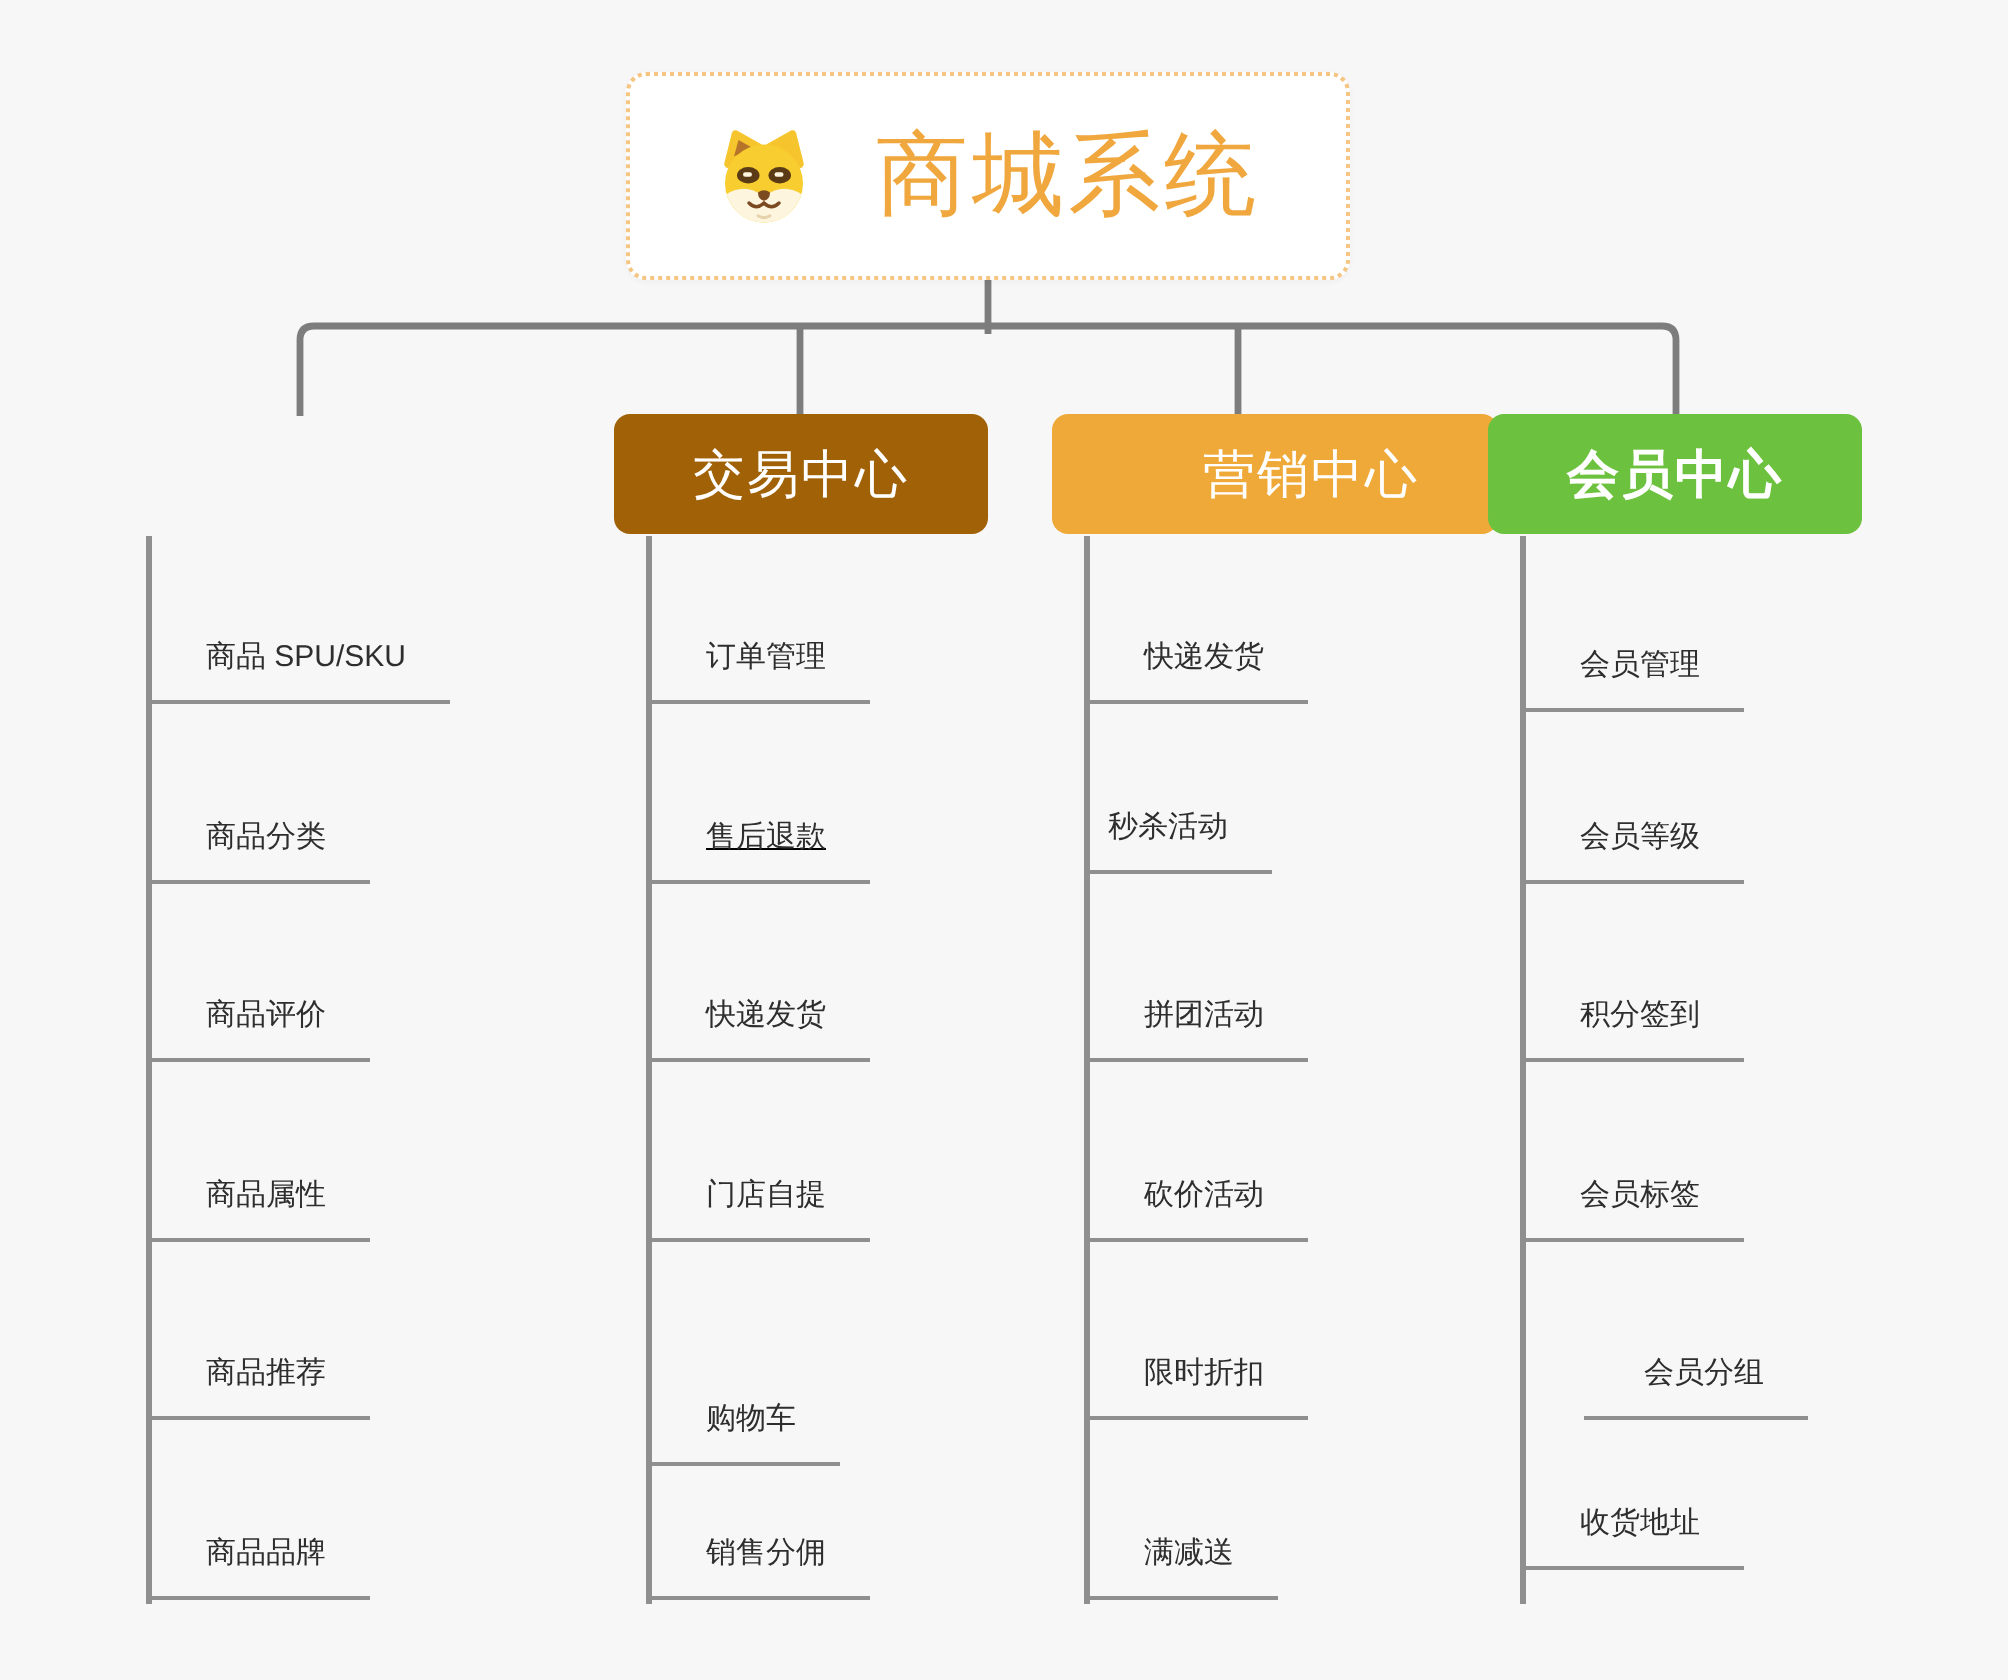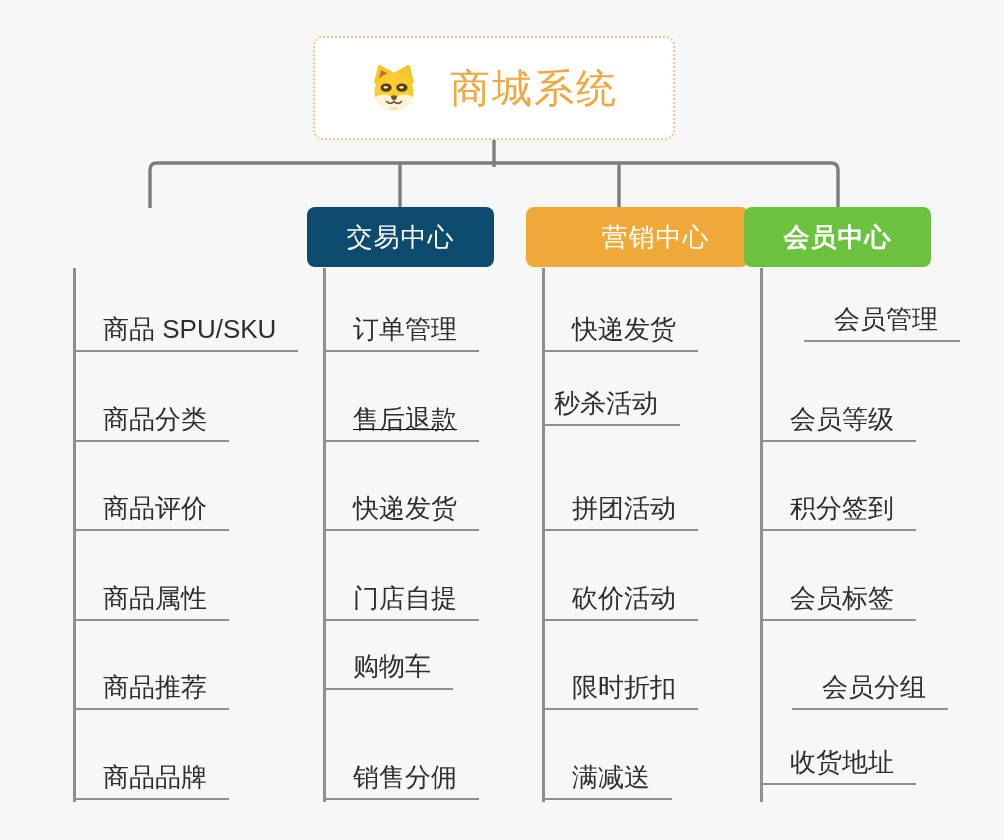--- a/index.html
+++ b/index.html
@@ -31,21 +31,21 @@
     width: 362px; height: 104px;
     background: #ffffff;
     border: 2px dotted var(--root-border, #f5c583);
     border-radius: 10px;
     box-sizing: border-box;
     display: flex; align-items: center; justify-content: center;
     gap: 16px;
     box-shadow: 0 1px 3px rgba(0,0,0,0.04);
   }
   .root-title {
-    font-size: 40px;
+    font-size: 46px;
     letter-spacing: 2px;
     color: var(--root-text, #f0a73e);
     white-space: nowrap;
     margin-left: 16px;
   }
   .dog { width: 48px; height: 56px; display: inline-flex; }
   
   .branch {
     position: absolute;
     top: 207px;
@@ -72,21 +72,21 @@
     background: var(--leaf-line, #8f8f8f);
   }
   .leaf {
     position: absolute;
     left: 16px;
     width: max-content;
     padding: 0 22px 6px 30px;
     border-bottom: 2px solid var(--leaf-line, #8f8f8f);
   }
   .leaf-label {
-    font-size: 26px;
+    font-size: 15px;
     line-height: 30px;
     color: var(--leaf-text, #2e2e2e);
     white-space: nowrap;
   }
 </style>
 </head>
 <body>
 
 <div class="canvas">
 
@@ -124,49 +124,49 @@
 
     <div class="column" style="left: 57px; top: 268px;">
       <div class="trunk" style="height: 533.5px;"></div>
       <div class="leaf" style="top: 46px;"><span class="leaf-label">商品 SPU/SKU</span></div>
       <div class="leaf" style="top: 135.5px;"><span class="leaf-label">商品分类</span></div>
       <div class="leaf" style="top: 225px;"><span class="leaf-label">商品评价</span></div>
       <div class="leaf" style="top: 314.5px;"><span class="leaf-label">商品属性</span></div>
       <div class="leaf" style="top: 404px;"><span class="leaf-label">商品推荐</span></div>
       <div class="leaf" style="top: 493.5px;"><span class="leaf-label">商品品牌</span></div>
     </div>
-    <div class="branch" style="left: 307px; background: #0c4a6e;">
+    <div class="branch" style="left: 307px; background: #a16207;">
       <span class="branch-label">交易中心</span>
     </div>
     <div class="column" style="left: 307px; top: 268px;">
       <div class="trunk" style="height: 533.5px;"></div>
       <div class="leaf" style="top: 46px;"><span class="leaf-label">订单管理</span></div>
       <div class="leaf" style="top: 135.5px; text-decoration: underline;"><span class="leaf-label">售后退款</span></div>
       <div class="leaf" style="top: 225px;"><span class="leaf-label">快递发货</span></div>
       <div class="leaf" style="top: 314.5px;"><span class="leaf-label">门店自提</span></div>
-      <div class="leaf" style="top: 384px; font-family: Liberation Serif, serif;"><span class="leaf-label">购物车</span></div>
+      <div class="leaf" style="top: 427px; font-family: Liberation Serif, serif;"><span class="leaf-label">购物车</span></div>
       <div class="leaf" style="top: 493.5px;"><span class="leaf-label">销售分佣</span></div>
     </div>
     <div class="branch" style="left: 526px; background: rgb(239, 169, 56); padding-left: 36px;">
       <span class="branch-label">营销中心</span>
     </div>
     <div class="column" style="left: 526px; top: 268px;">
       <div class="trunk" style="height: 533.5px;"></div>
       <div class="leaf" style="top: 46px;"><span class="leaf-label">快递发货</span></div>
-      <div class="leaf" style="top: 120px; padding-left: 12px;"><span class="leaf-label">秒杀活动</span></div>
+      <div class="leaf" style="top: 131px; padding-left: 12px;"><span class="leaf-label">秒杀活动</span></div>
       <div class="leaf" style="top: 225px;"><span class="leaf-label">拼团活动</span></div>
       <div class="leaf" style="top: 314.5px;"><span class="leaf-label">砍价活动</span></div>
       <div class="leaf" style="top: 404px;"><span class="leaf-label">限时折扣</span></div>
       <div class="leaf" style="top: 493.5px;"><span class="leaf-label">满减送</span></div>
     </div>
     <div class="branch" style="left: 744px; background: rgb(108, 193, 63); font-weight: bold;">
       <span class="branch-label">会员中心</span>
     </div>
     <div class="column" style="left: 744px; top: 268px;">
       <div class="trunk" style="height: 533.5px;"></div>
-      <div class="leaf" style="top: 36px; margin-left: 44px;"><span class="leaf-label">会员管理</span></div>
+      <div class="leaf" style="top: 50px;"><span class="leaf-label">会员管理</span></div>
       <div class="leaf" style="top: 135.5px;"><span class="leaf-label">会员等级</span></div>
       <div class="leaf" style="top: 225px;"><span class="leaf-label">积分签到</span></div>
       <div class="leaf" style="top: 314.5px;"><span class="leaf-label">会员标签</span></div>
       <div class="leaf" style="top: 404px; margin-left: 32px;"><span class="leaf-label">会员分组</span></div>
       <div class="leaf" style="top: 479px;"><span class="leaf-label">收货地址</span></div>
     </div>
   </div>
 
 </body></html>

